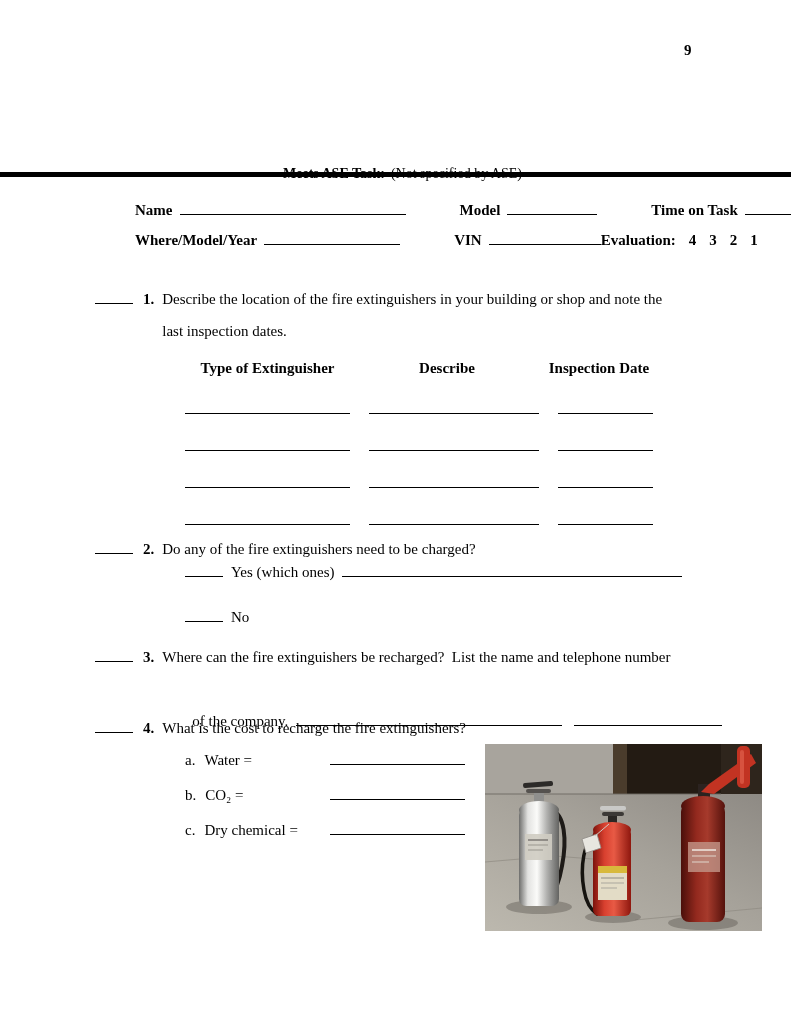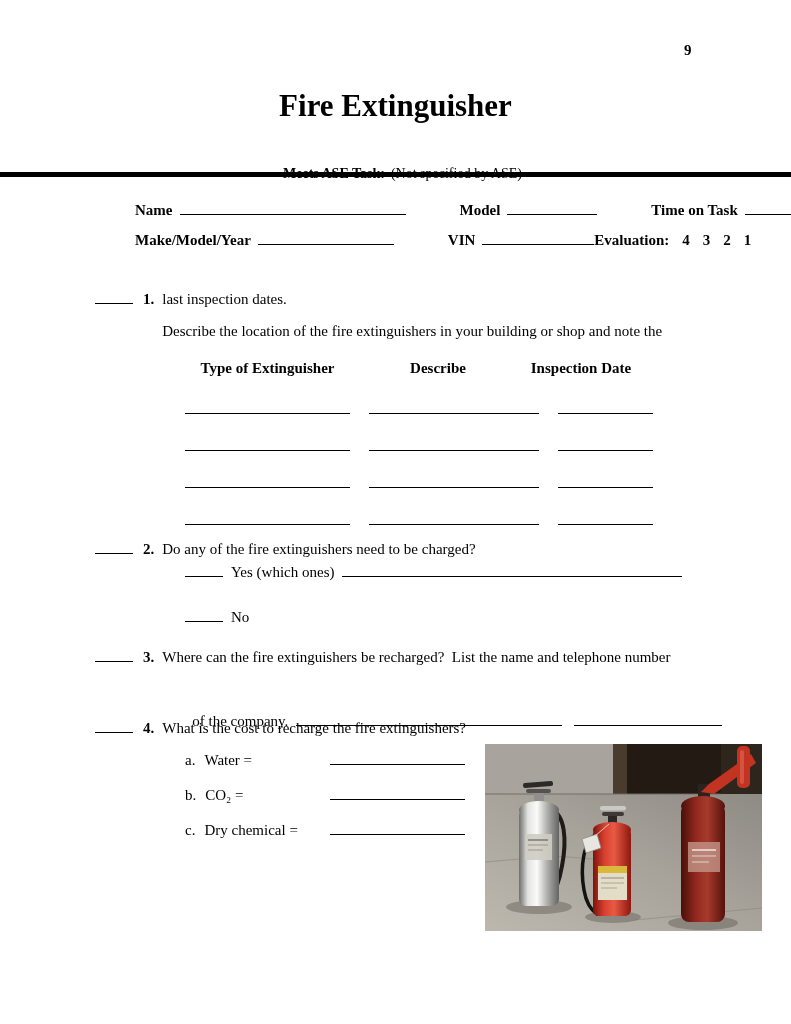--- a/index.html
+++ b/index.html
@@ -36,21 +36,21 @@
   .form-row .blank { margin-right: 14px; }
   .eval-num { margin-left: 13px; font-weight: bold; }
   .eval-lbl { }
 
   .q { position: absolute; left: 95px; display: flex; align-items: baseline; }
   .qb { width: 38px; margin-right: 10px; }
   .qnum { font-weight: bold; margin-right: 8px; }
   .qline { display: block; line-height: 32px; white-space: pre-wrap; }
 
   .xtable { position: absolute; top: 360px; left: 185px; }
-  .thead { display: grid; grid-template-columns: 165px 170px 110px; column-gap: 3px; }
+  .thead { display: grid; grid-template-columns: 165px 170px 110px; column-gap: 12px; }
   .th { font-weight: bold; text-align: center; }
   .trow { display: grid; grid-template-columns: 165px 170px 110px; column-gap: 19px; height: 37px; align-items: end; }
   .cb { border-bottom: 1.3px solid var(--ink, #000); height: 1px; }
   .cb.c3 { width: 95px; }
 
   .subline { position: absolute; left: 185px; white-space: nowrap; }
   .subline .blank.lead { width: 38px; margin-right: 8px; }
 
   .q4item { position: absolute; left: 185px; display: flex; align-items: baseline; }
   .q4label { width: 145px; white-space: pre-wrap; }
@@ -60,42 +60,41 @@
   .photo { position: absolute; left: 485px; top: 744px; width: 277px; height: 187px; }
   .photo svg { display: block; }
 </style>
 </head>
 <body>
 
 <div class="page">
 
   <div class="page-number">9</div>
 
-  <h1 class="title">Fire Extinguisher</h1>
 
   <div class="subtitle">
     <span class="b">Meets ASE Task:</span><span>(Not specified by ASE)</span>
   </div>
 
   <div class="rule"></div>
 
   <div class="form-row" style="top:202px">
     <span class="b lbl">Name</span><span class="blank" style="width:226px"></span><span class="b lbl">Model</span><span class="blank" style="width:90px"></span><span class="b lbl">Time on Task</span><span class="blank" style="width:85px;margin-right:0"></span>
   </div>
 
   <div class="form-row" style="top:232px">
-    <span class="b lbl">Make/Model/Year</span><span class="blank" style="width:136px"></span><span class="b lbl">VIN</span><span class="blank" style="width:112px;margin-right:0"></span><span class="b eval-lbl">Evaluation:</span><span class="eval-num">4</span><span class="eval-num">3</span><span class="eval-num">2</span><span class="eval-num">1</span>
+    <span class="b lbl">Where/Model/Year</span><span class="blank" style="width:136px"></span><span class="b lbl">VIN</span><span class="blank" style="width:112px;margin-right:0"></span><span class="b eval-lbl">Evaluation:</span><span class="eval-num">4</span><span class="eval-num">3</span><span class="eval-num">2</span><span class="eval-num">1</span>
   </div>
 
   <div class="q" style="top:283px">
     <span class="blank qb"></span>
     <span class="qnum">1.</span>
     <span class="qtext">
+      <span class="qline">Describe the location of the fire extinguishers in your building or shop and note the</span>
       <span class="qline">last inspection dates.</span>
-      <span class="qline">Describe the location of the fire extinguishers in your building or shop and note the</span>
     </span>
   </div>
 
   <div class="xtable">
     <div class="thead">
       <span class="th">Type of Extinguisher</span>
       <span class="th">Describe</span>
       <span class="th">Inspection Date</span>
     </div>
     <div class="trow">

